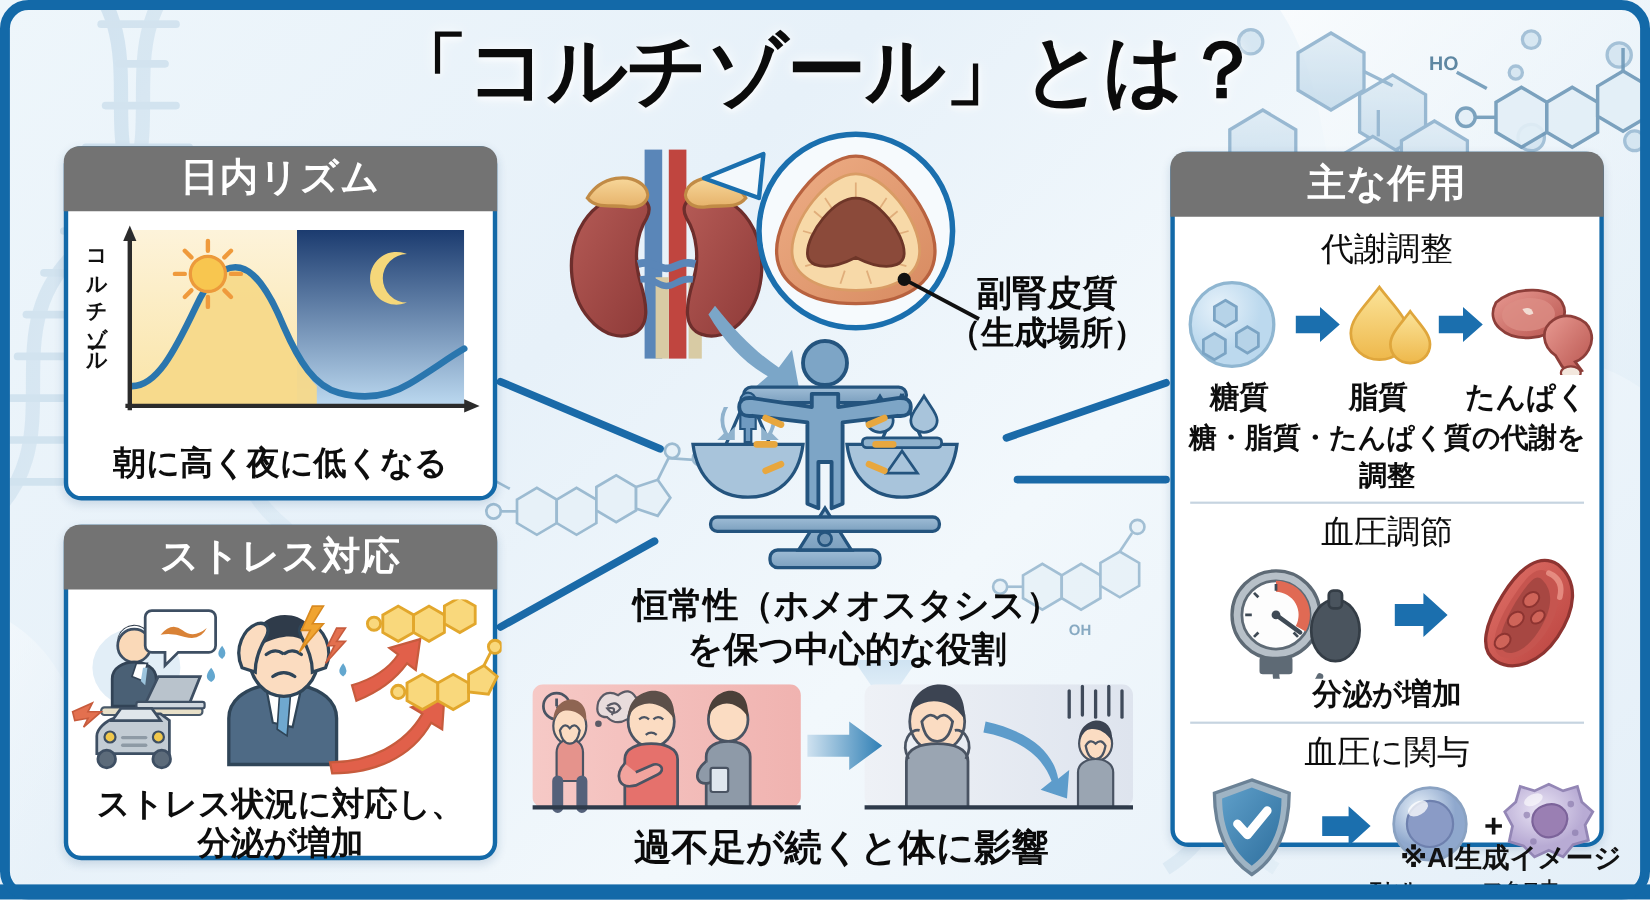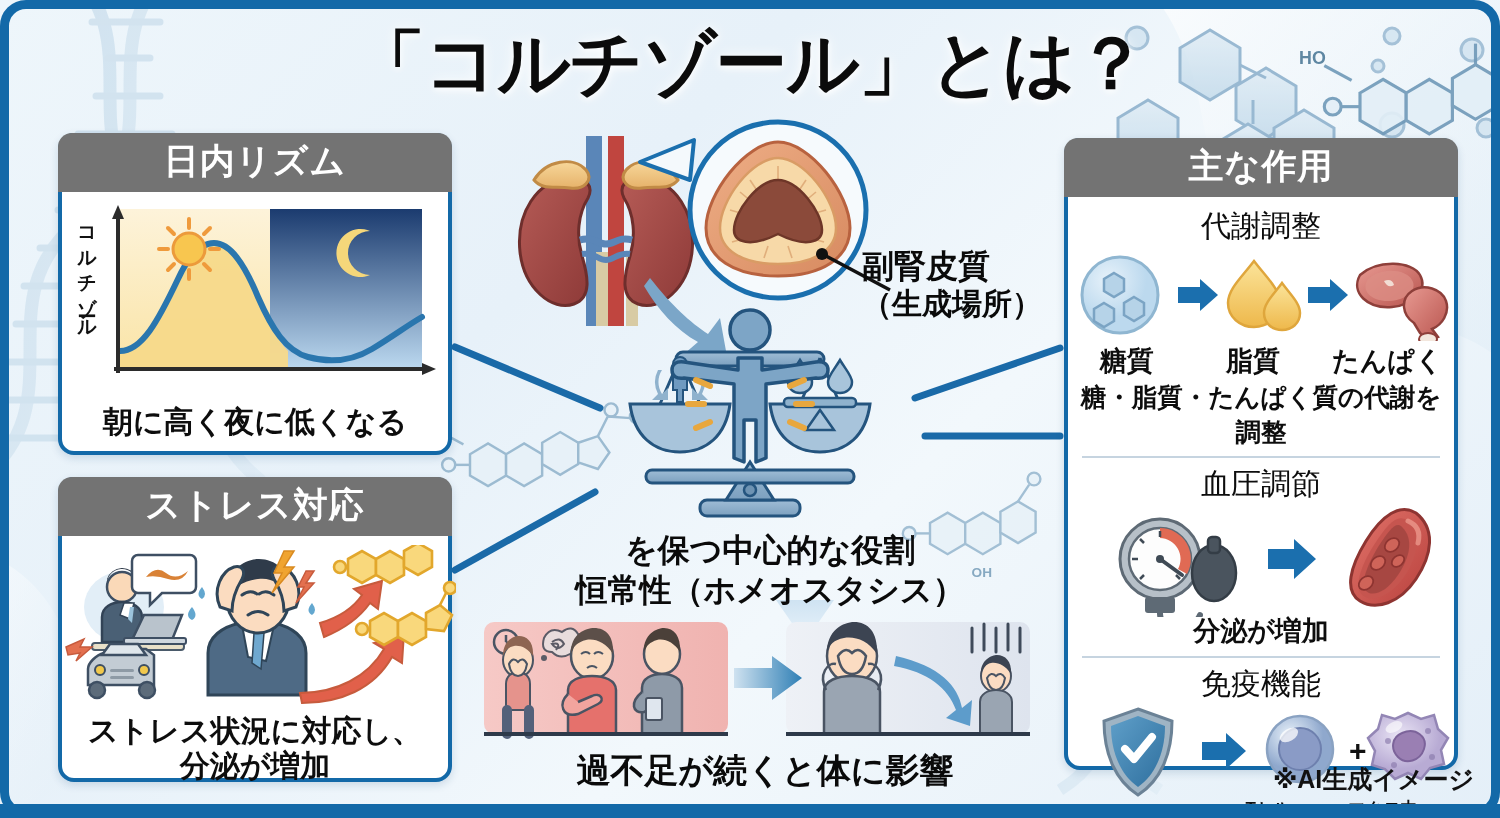--- a/index.html
+++ b/index.html
@@ -499,21 +499,21 @@
             <ellipse cx="-12" cy="26" rx="8" ry="6" transform="rotate(-40 -12 26)"></ellipse>
           </g>
           <path d="M30,-36 q14,6 10,22" stroke="#ef9f93" stroke-width="5" fill="none" stroke-linecap="round" opacity=".7"></path>
         </g>
       </svg>
 
       <div class="sect-sub" style="margin-top:-4px;">分泌が増加</div>
 
       <div class="divider" style="margin-top:7px;"></div>
 
-      <div class="sect-title" style="margin-top:6px;">免疫機能</div>
+      <div class="sect-title" style="margin-top:6px;">血圧に関与</div>
 
       <svg width="386" height="98" style="display:block;margin:0 auto">
         <defs>
           <linearGradient id="shg" x1="0" y1="0" x2="1" y2="1">
               <stop offset="0" stop-color="#5f9fc9"></stop>
               <stop offset="1" stop-color="#2e6f9e"></stop>
             </linearGradient>
           <radialGradient id="tcell" cx=".35" cy=".3">
               <stop offset="0" stop-color="#e9f2fa"></stop>
               <stop offset="1" stop-color="#8fa8cd"></stop>
@@ -621,21 +621,21 @@
       <path d="M300,62 C320,62 344,94 344,112 C344,124 328,130 300,116 C272,130 256,124 256,112 C256,94 280,62 300,62 Z" fill="#8b4a3a" stroke="#6e3628" stroke-width="2.5"></path>
       <circle cx="344" cy="136" r="6" fill="#111"></circle>
       <line x1="348" y1="138" x2="412" y2="172" stroke="#111" stroke-width="3.5"></line>
     </g>
 
     <g transform="translate(172,160)">
       <path d="M0,0 C22,28 40,44 58,56 L70,40 L78,84 L34,76 L48,64 C26,52 8,32 -6,8 Z" fill="#7ba6c8"></path>
     </g>
   </svg>
 
-  <div class="ctr-label" style="left:862px; top:248px; font-size:32px; line-height:1.18; text-align:left;">
+  <div class="ctr-label" style="left:862px; top:248px; font-size:32px; line-height:1.18; text-align:center;">
     <div>副腎皮質</div>
     <div style="font-size:30px">（生成場所）</div>
   </div>
 
   <svg class="bg" style="left:600px; top:300px; z-index:14" width="300" height="220">
     <defs>
       <linearGradient id="balg" x1="0" y1="0" x2="0" y2="1">
           <stop offset="0" stop-color="#9fbdd6"></stop>
           <stop offset="1" stop-color="#7ca0bf"></stop>
         </linearGradient>
@@ -679,22 +679,22 @@
       <line x1="110" y1="86" x2="96" y2="80"></line>
         <line x1="104" y1="104" x2="88" y2="104"></line>
       <line x1="110" y1="122" x2="96" y2="128"></line>
       <line x1="190" y1="86" x2="204" y2="80"></line>
         <line x1="196" y1="104" x2="212" y2="104"></line>
       <line x1="190" y1="122" x2="204" y2="128"></line>
     </g>
   </svg>
 
   <div class="ctr-label" style="left:500px; top:530px; width:540px; font-size:32px; line-height:1.25;">
+    <div>恒常性（ホメオスタシス）</div>
     <div>を保つ中心的な役割</div>
-    <div>恒常性（ホメオスタシス）</div>
   </div>
 
   <svg class="bg" style="left:770px; top:600px; z-index:13" width="70" height="46">
     <defs>
         <linearGradient id="dwn" x1="0" y1="0" x2="0" y2="1">
           <stop offset="0" stop-color="#cfe3f2"></stop>
           <stop offset="1" stop-color="#eaf4fb"></stop>
         </linearGradient>
       </defs>
     <polygon points="6,0 64,0 35,42" fill="url(#dwn)"></polygon>

